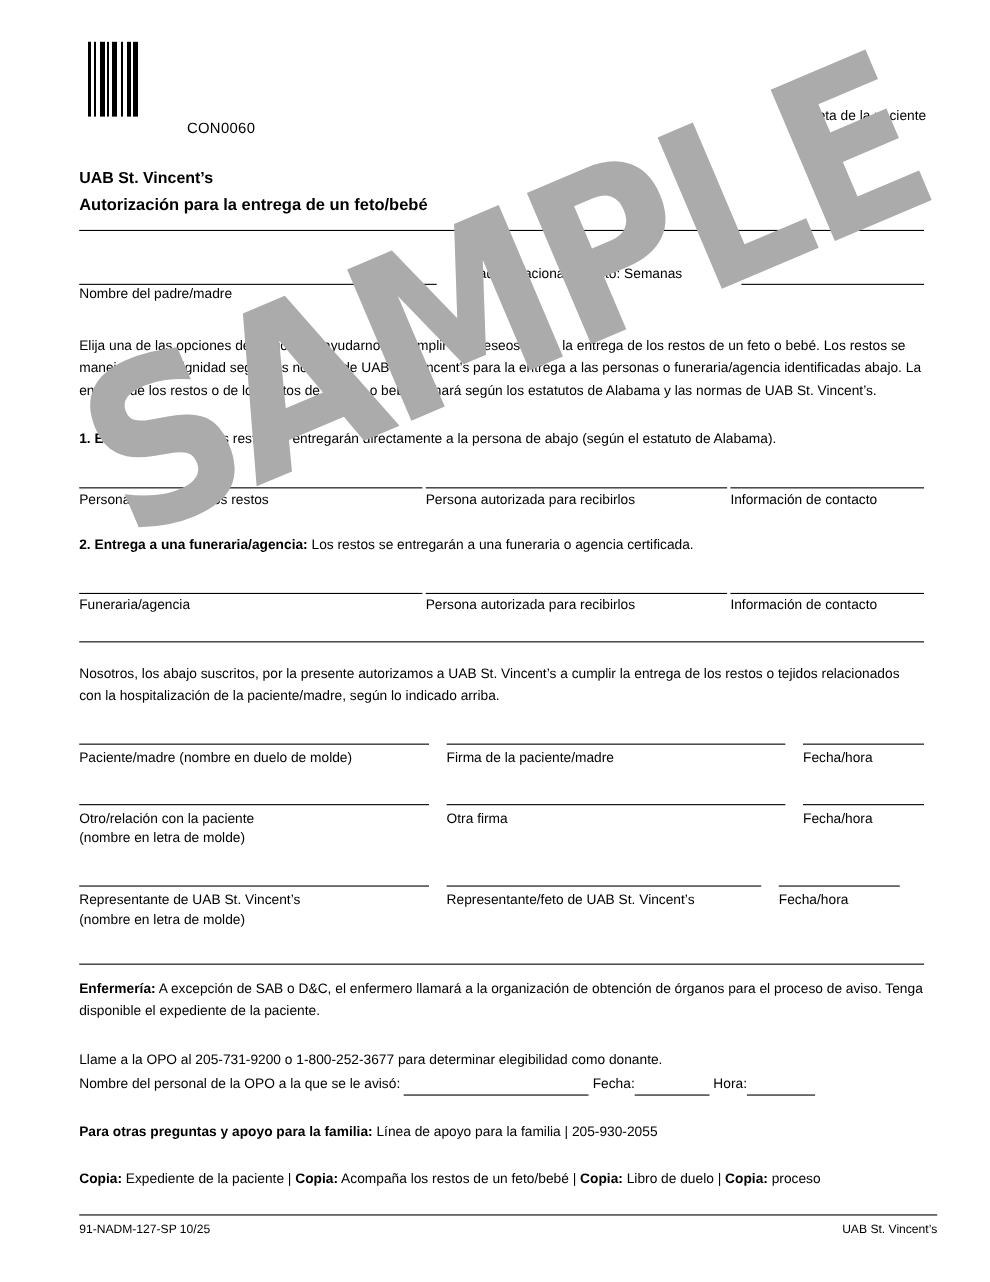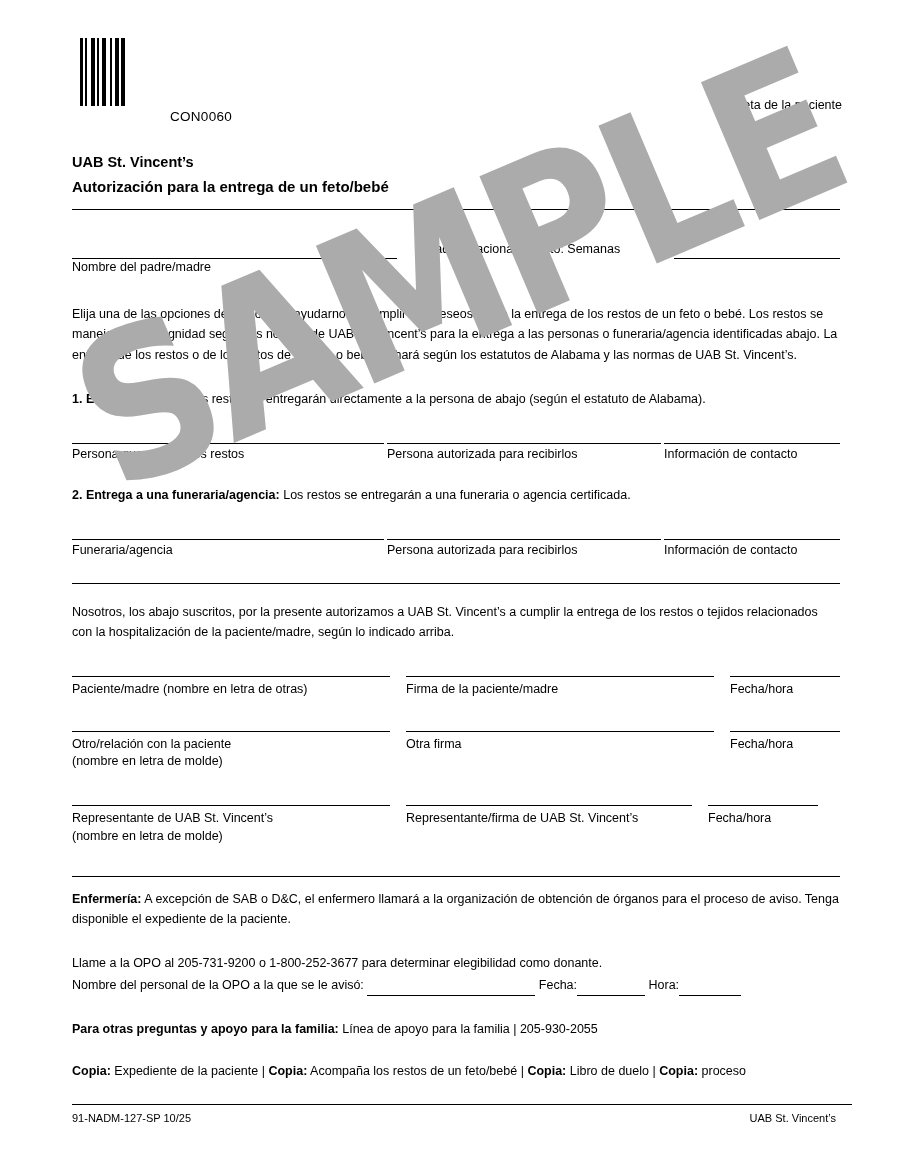--- a/index.html
+++ b/index.html
@@ -223,21 +223,21 @@
   }
 
   
   .footer-rule {
     border-top: 1.8px solid #000;
     margin: 26px 48px 0 72px;
   }
   .footer {
     display: flex;
     justify-content: space-between;
-    margin: 7px 64px 0 72px;
+    margin: 7px 48px 0 72px;
     font-size: 11px;
   }
 </style>
 </head>
 <body>
 
 <div class="page">
 
   <div class="watermark">
     <div class="watermark-text">SAMPLE</div>
@@ -283,36 +283,36 @@
       <div class="field c1">Funeraria/agencia</div>
       <div class="field c2">Persona autorizada para recibirlos</div>
       <div class="field c3">Información de contacto</div>
     </div>
 
     <div class="divider-heavy" style="margin-top:26px;"></div>
 
     <div class="para tight" style="margin-top:18px;">Nosotros, los abajo suscritos, por la presente autorizamos a UAB St. Vincent’s a cumplir la entrega de los restos o tejidos relacionados con la hospitalización de la paciente/madre, según lo indicado arriba.</div>
 
     <div class="sig-row" style="margin-top:34px;">
-      <div class="sig-cell a">Paciente/madre (nombre en letra de otras)</div>
+      <div class="sig-cell a">Paciente/madre (nombre en duelo de molde)</div>
       <div class="sig-cell b">Firma de la paciente/madre</div>
       <div class="sig-cell c">Fecha/hora</div>
     </div>
 
     <div class="sig-row" style="margin-top:32px;">
       <div class="sig-cell a" style="white-space:pre-line;">Otro/relación con la paciente
 (nombre en letra de molde)</div>
       <div class="sig-cell b">Otra firma</div>
       <div class="sig-cell c">Fecha/hora</div>
     </div>
 
     <div class="sig-row" style="margin-top:34px;">
       <div class="sig-cell a" style="white-space:pre-line;">Representante de UAB St. Vincent’s
 (nombre en letra de molde)</div>
-      <div class="sig-cell b" style="flex:0 0 286px;">Representante/firma de UAB St. Vincent’s</div>
+      <div class="sig-cell b" style="flex:0 0 286px;">Representante/feto de UAB St. Vincent’s</div>
       <div class="sig-cell c">Fecha/hora</div>
     </div>
 
     <div class="divider-heavy"></div>
     <div class="nursing">
       <b>Enfermería:</b><span> A excepción de SAB o D&amp;C, el enfermero llamará a la organización de obtención de órganos para el proceso de aviso. Tenga disponible el expediente de la paciente.</span>
     </div>
 
     <div class="opo">
       <div>Llame a la OPO al 205-731-9200 o 1-800-252-3677 para determinar elegibilidad como donante.</div>

